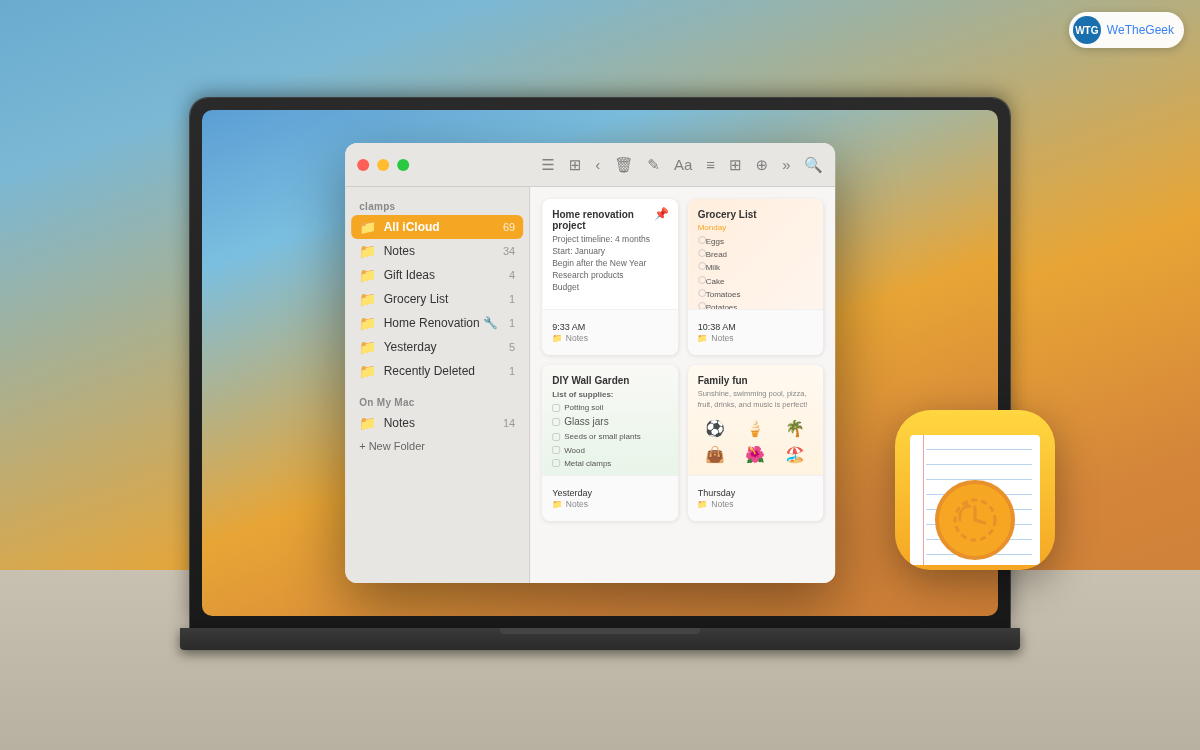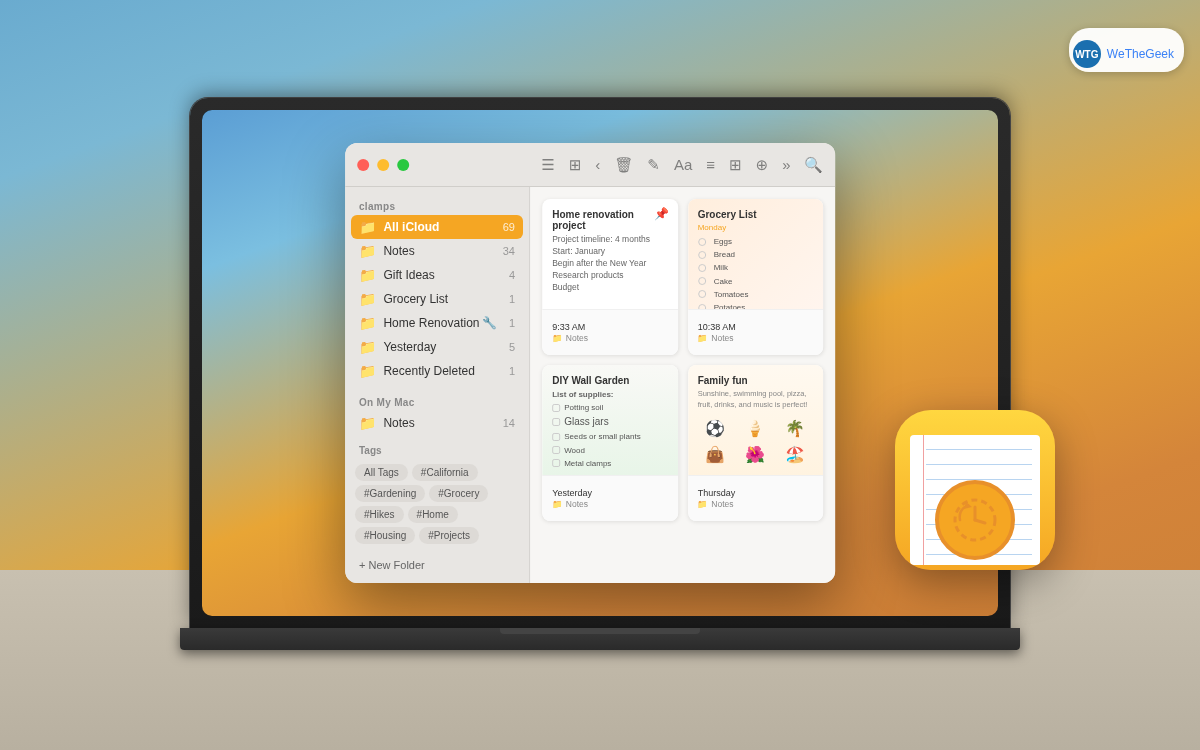--- a/index.html
+++ b/index.html
@@ -340,28 +340,28 @@
       transform: translateX(-50%);
       width: 200px;
       height: 6px;
       background: #444;
       border-radius: 0 0 4px 4px;
     }
 
     
     .wethegeek-logo {
       position: absolute;
-      top: 28px;
+      top: 12px;
       right: 16px;
       display: flex;
       align-items: center;
       gap: 6px;
       background: rgba(255,255,255,0.95);
       border-radius: 20px;
-      padding: 12px 10px 4px 4px;
+      padding: 4px 10px 4px 4px;
       box-shadow: 0 2px 8px rgba(0,0,0,0.2);
     }
 
     .wtg-icon {
       width: 28px;
       height: 28px;
       background: #1a6faf;
       border-radius: 50%;
       display: flex;
       align-items: center;
@@ -440,22 +440,22 @@
       border: 4px solid #e8902a;
       display: flex;
       align-items: center;
       justify-content: center;
       font-size: 36px;
     }
 
     
     .checklist-item {
       display: flex;
-      align-items: center;
-      gap: 8px;
+      align-items: flex-start;
+      gap: 0;
       margin-bottom: 2px;
     }
 
     .check-circle {
       width: 8px;
       height: 8px;
       border-radius: 50%;
       border: 1px solid #ccc;
       flex-shrink: 0;
     }
@@ -567,33 +567,20 @@
               </div>
 
               <div class="sidebar-section-header" style="margin-top:8px;">On My Mac</div>
 
               <div class="sidebar-item">
                 <span class="folder-icon">📁</span>
                 <span class="item-label">Notes</span>
                 <span class="item-count">14</span>
               </div>
 
-              <div class="tags-section">
-                <div class="tags-section-header">Tags</div>
-                <div class="tags-grid">
-                  <div class="tag-pill">All Tags</div>
-                  <div class="tag-pill">#California</div>
-                  <div class="tag-pill">#Gardening</div>
-                  <div class="tag-pill">#Grocery</div>
-                  <div class="tag-pill">#Hikes</div>
-                  <div class="tag-pill">#Home</div>
-                  <div class="tag-pill">#Housing</div>
-                  <div class="tag-pill">#Projects</div>
-                </div>
-              </div>
 
               <div class="new-folder-btn">
                 <span>+ New Folder</span>
               </div>
             </div>
 
             <div class="notes-area">
               <div class="notes-grid">
 
                 <div class="note-card">

